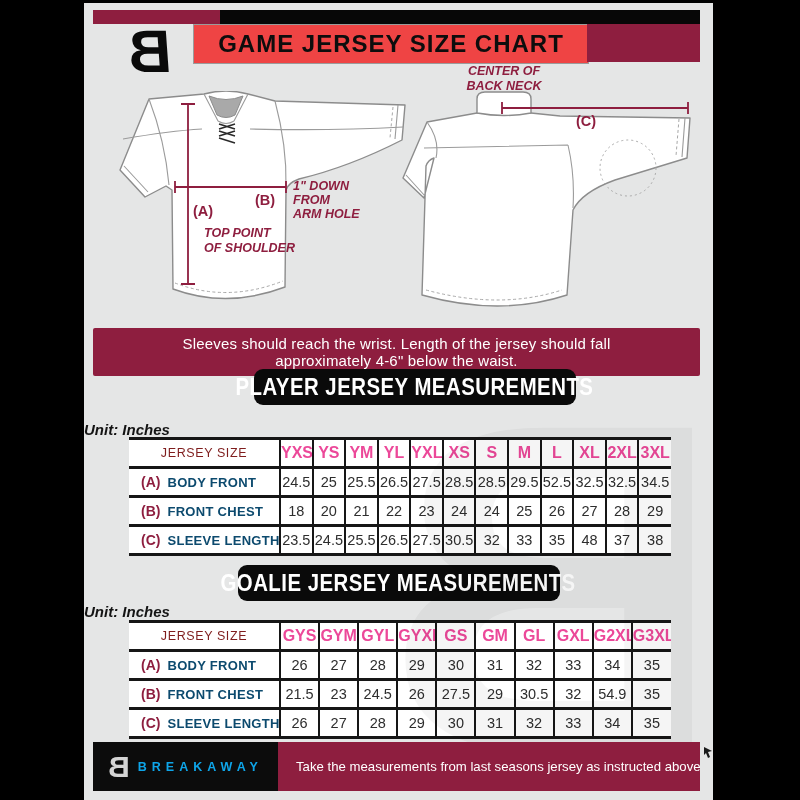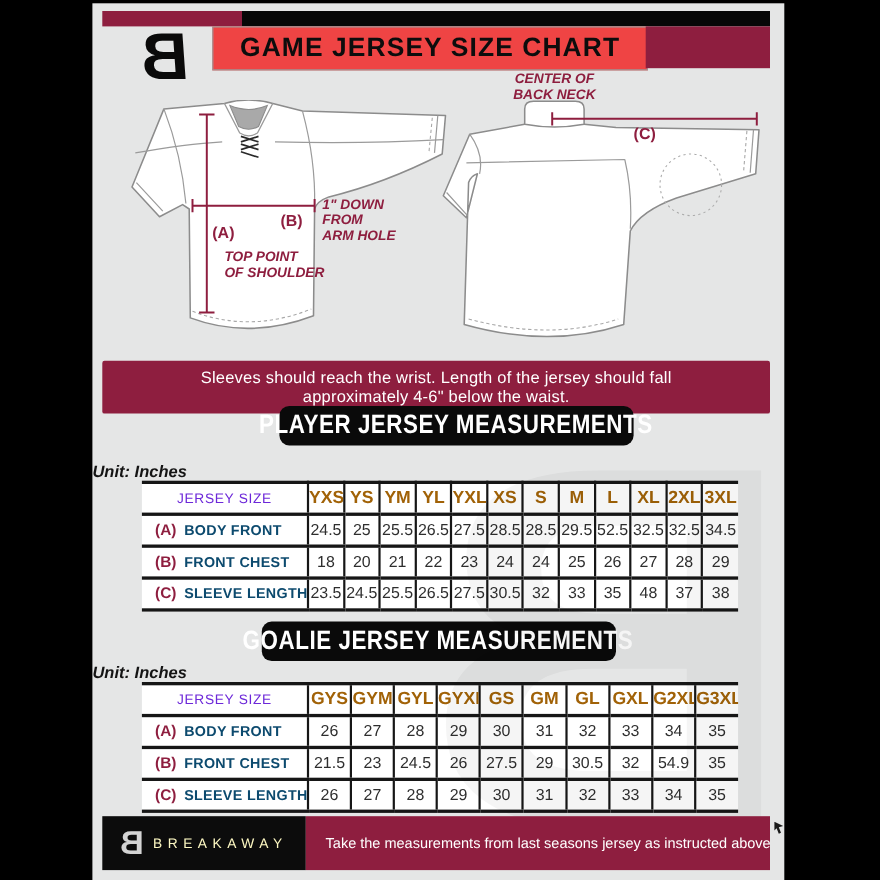--- a/index.html
+++ b/index.html
@@ -40,34 +40,34 @@
              display:inline-block;transform:scale(0.97,1.15);white-space:nowrap;}
   .unit{left:0;width:629px;font-weight:bold;font-style:italic;
         font-size:15px;color:#141414;}
 
   
   table{border-collapse:collapse;table-layout:fixed;width:542px;background:#fff;
         border-top:3px solid #161616;}
   th,td{border-bottom:3px solid #161616;height:26px;padding:0;text-align:center;
         vertical-align:middle;font-family:"Liberation Sans",sans-serif;overflow:hidden;}
   th.size-col,td.data-cell{border-left:2px solid #161616;}
-  th.size-col{font-size:16px;font-weight:bold;color:#a16207;}
-  th.label-col{font-size:12.5px;font-weight:normal;letter-spacing:0.6px;color:#6d28d9;width:150px;}
+  th.size-col{font-size:16px;font-weight:bold;color:#ec4899;}
+  th.label-col{font-size:12.5px;font-weight:normal;letter-spacing:0.6px;color:#7f1d1d;width:150px;}
   td.label-cell{text-align:left;padding-left:12px;white-space:nowrap;}
   td.label-cell .key{color:#8e1e3f;font-weight:bold;font-size:14px;margin-right:7px;}
   td.label-cell .lbl{color:#0c4a6e;font-weight:bold;font-size:13px;letter-spacing:0.3px;}
   td.data-cell{font-size:14.5px;color:#2e2e2e;}
   .tablewrap{left:45px;width:542px;}
 
   
   .footer-black{left:9px;top:739px;width:185px;height:49px;background:#0c0c0c;
                 display:flex;align-items:center;justify-content:center;gap:8px;}
   .footer-black .fb-logo{display:inline-block;transform:scaleX(-1);font-weight:bold;
                          font-size:30px;color:#d4d4d4;line-height:1;}
-  .footer-black .fb-name{color:#fef9c3;font-weight:normal;font-size:12.5px;letter-spacing:5px;}
+  .footer-black .fb-name{color:#0ea5e9;font-weight:bold;font-size:12.5px;letter-spacing:5px;}
   .footer-maroon{left:194px;top:739px;width:422px;height:49px;background:#8e1e3f;
                  display:flex;flex-direction:column;justify-content:center;padding-left:18px;
                  box-sizing:border-box;}
   .footer-maroon span{color:#fff;font-size:13.2px;line-height:16px;white-space:nowrap;}
 
   
   .watermark{left:300px;top:370px;width:400px;height:460px;overflow:hidden;pointer-events:none;z-index:2;}
   .watermark span{display:inline-block;transform:scaleX(-1);font-weight:bold;font-size:470px;
                   line-height:0.92;color:rgba(0,0,0,0.04);}
   .cursor{left:619px;top:744px;z-index:4;}

